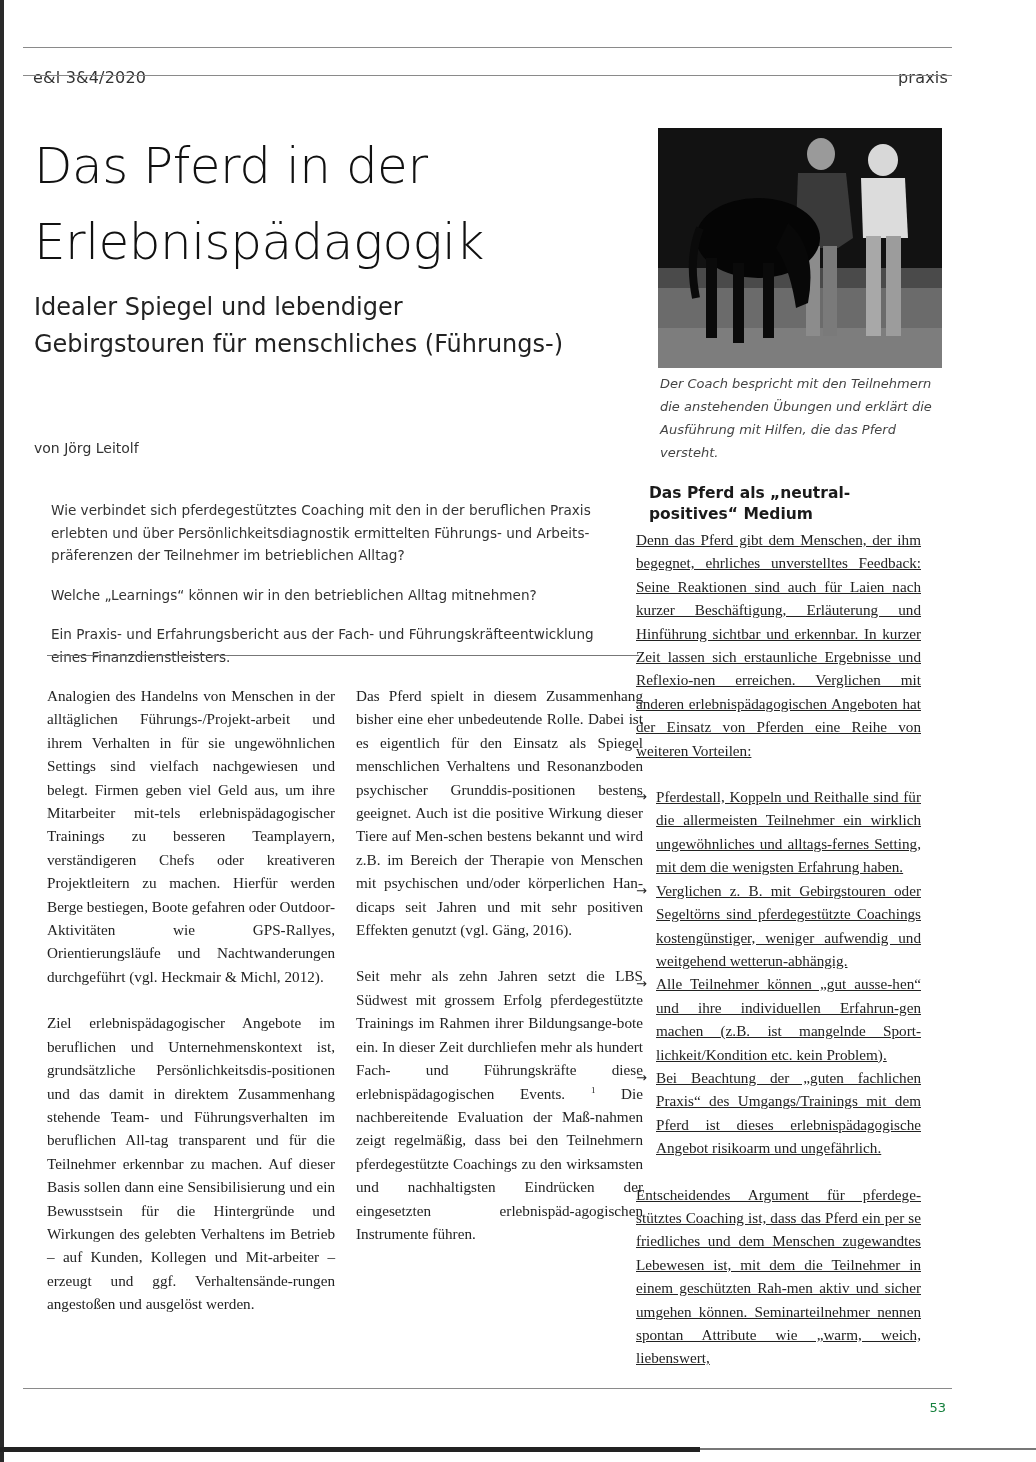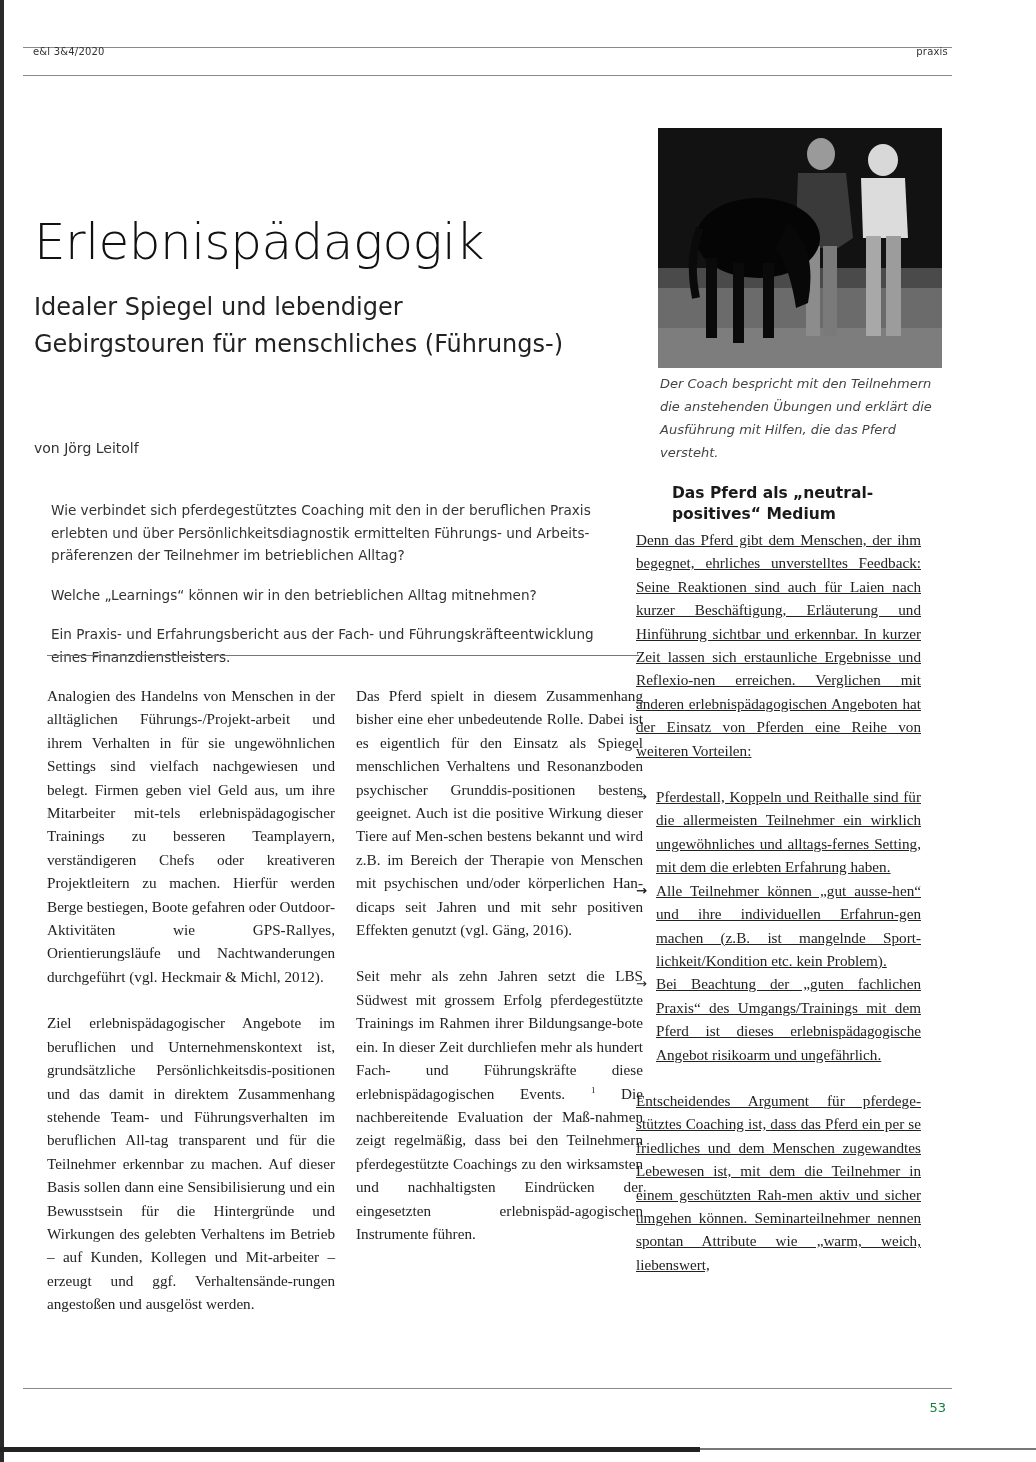--- a/index.html
+++ b/index.html
@@ -3,21 +3,21 @@
 <meta charset="utf-8">
 <style>
   html, body { margin: 0; padding: 0; }
   body {
     width: 1036px; height: 1462px; background: #ffffff; position: relative; overflow: hidden;
     color: #1a1a1a;
   }
   .scan-edge-left { position: absolute; left: 0; top: 0; width: 4px; height: 1462px; background: #2a2a2a; }
   .rule { position: absolute; left: 23px; width: 929px; height: 1px; background: #8a8a8a; }
   .header-text {
-    position: absolute; top: 46px; font-family: "DejaVu Sans", sans-serif; font-size: 10px; color: #333;
+    position: absolute; top: 68px; font-family: "DejaVu Sans", sans-serif; font-size: 16px; color: #333;
     letter-spacing: 0.2px;
   }
   .title {
     position: absolute; left: 34px; top: 128px; width: 610px;
     font-family: "DejaVu Sans", sans-serif; font-weight: 300; font-size: 50px; line-height: 76px;
     color: #111; letter-spacing: -0.5px; margin: 0;
   }
   .subtitle {
     position: absolute; left: 34px; top: 289px; width: 620px;
     font-family: "DejaVu Sans", sans-serif; font-size: 24px; line-height: 37px; color: #222;
@@ -33,21 +33,21 @@
   .intro p { margin: 17px; }
   .photo {
     position: absolute; left: 658px; top: 128px; width: 284px; height: 240px;
     background: #151515; overflow: hidden;
   }
   .caption {
     position: absolute; left: 660px; top: 372px; width: 290px;
     font-family: "DejaVu Sans", sans-serif; font-style: italic; font-size: 13px; line-height: 23px; color: #444;
   }
   .section-heading {
-    position: absolute; left: 672px; top: 483px; width: 290px;
+    position: absolute; left: 649px; top: 483px; width: 290px;
     font-family: "DejaVu Sans", sans-serif; font-size: 15.5px; line-height: 21px; color: #1a1a1a; margin: 0;
   }
   .col {
     position: absolute; font-family: "Liberation Serif", serif; font-size: 15.2px; line-height: 23.4px;
     color: #222; text-align: justify; hyphens: manual;
   }
   .col p { margin: 0 0 23px 0; }
   .col1 { left: 47px; top: 684px; width: 288px; }
   .col2 { left: 356px; top: 684px; width: 287px; }
   .col3 { left: 636px; top: 528px; width: 285px; text-decoration: underline; }
@@ -65,21 +65,21 @@
 <body>
 
 <div class="scan-edge-left"></div>
 
 <div class="rule" style="top:47px;"></div>
 <div class="header-text" style="left:33px;">e&amp;l 3&amp;4/2020</div>
 <div class="header-text" style="right:88px;">praxis</div>
 <div class="rule" style="top:75px;"></div>
 
 <h1 class="title">
-  <br>
+  <span>Das Pferd in der</span><br>
   <span>Erlebnispädagogik</span>
 </h1>
 <h2 class="subtitle">
   <span>Idealer Spiegel und lebendiger</span><br>
   <span>Gebirgstouren für menschliches (Führungs-)</span><br>
 </h2>
 <div class="author">von Jörg Leitolf</div>
 
 <div class="intro">
   <p>Wie verbindet sich pferdegestütztes Coaching mit den in der beruflichen Praxis erlebten und über Persönlichkeitsdiagnostik ermittelten Führungs- und Arbeits-präferenzen der Teilnehmer im betrieblichen Alltag?</p>
@@ -128,22 +128,22 @@
   <p>
     <span>Seit mehr als zehn Jahren setzt die LBS Südwest mit grossem Erfolg pferdegestützte Trainings im Rahmen ihrer Bildungsange-bote ein. In dieser Zeit durchliefen mehr als hundert Fach- und Führungskräfte diese erlebnispädagogischen Events.</span>
     <sup class="footnote-ref">1</sup>
     <span>Die nachbereitende Evaluation der Maß-nahmen zeigt regelmäßig, dass bei den Teilnehmern pferdegestützte Coachings zu den wirksamsten und nachhaltigsten Eindrücken der eingesetzten erlebnispäd-agogischen Instrumente führen.</span>
   </p>
 </div>
 
 <div class="col col3">
   <p>Denn das Pferd gibt dem Menschen, der ihm begegnet, ehrliches unverstelltes Feedback: Seine Reaktionen sind auch für Laien nach kurzer Beschäftigung, Erläuterung und Hinführung sichtbar und erkennbar. In kurzer Zeit lassen sich erstaunliche Ergebnisse und Reflexio-nen erreichen. Verglichen mit anderen erlebnispädagogischen Angeboten hat der Einsatz von Pferden eine Reihe von weiteren Vorteilen:</p>
   <ul>
-    <li><span class="arrow">→</span><span>Pferdestall, Koppeln und Reithalle sind für die allermeisten Teilnehmer ein wirklich ungewöhnliches und alltags-fernes Setting, mit dem die erlebten Erfahrung haben.</span></li>
-    <li><span class="arrow">→</span></li>
+    <li><span class="arrow">→</span><span>Pferdestall, Koppeln und Reithalle sind für die allermeisten Teilnehmer ein wirklich ungewöhnliches und alltags-fernes Setting, mit dem die wenigsten Erfahrung haben.</span></li>
+    <li><span class="arrow">→</span><span>Verglichen z. B. mit Gebirgstouren oder Segeltörns sind pferdegestützte Coachings kostengünstiger, weniger aufwendig und weitgehend wetterun-abhängig.</span></li>
     <li><span class="arrow">→</span><span>Alle Teilnehmer können „gut ausse-hen“ und ihre individuellen Erfahrun-gen machen (z.B. ist mangelnde Sport-lichkeit/Kondition etc. kein Problem).</span></li>
     <li><span class="arrow">→</span><span>Bei Beachtung der „guten fachlichen Praxis“ des Umgangs/Trainings mit dem Pferd ist dieses erlebnispädagogische Angebot risikoarm und ungefährlich.</span></li>
   </ul>
   <p>Entscheidendes Argument für pferdege-stütztes Coaching ist, dass das Pferd ein per se friedliches und dem Menschen zugewandtes Lebewesen ist, mit dem die Teilnehmer in einem geschützten Rah-men aktiv und sicher umgehen können. Seminarteilnehmer nennen spontan Attribute wie „warm, weich, liebenswert,</p>
 </div>
 
 <div class="rule" style="top:1388px;"></div>
 <div class="page-number">53</div>
 <div class="scan-bottom"></div>
 <div class="scan-bottom2"></div>

